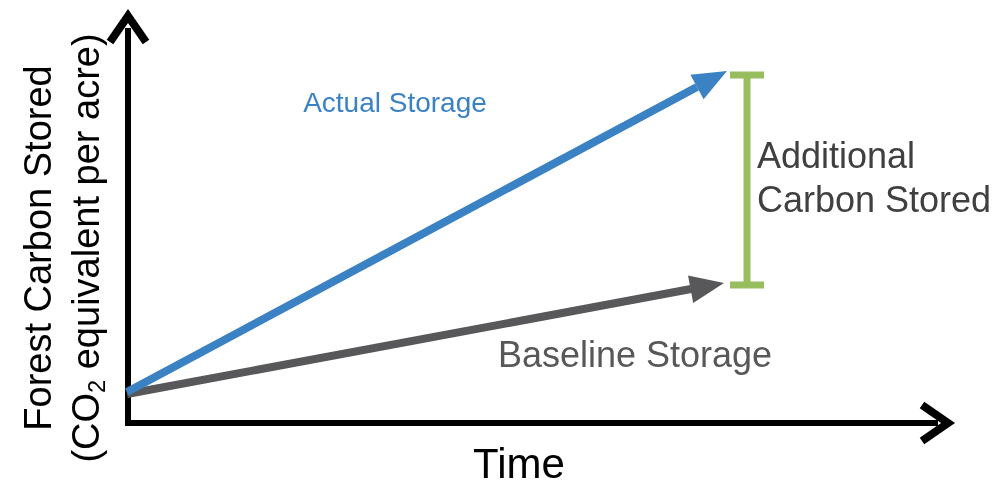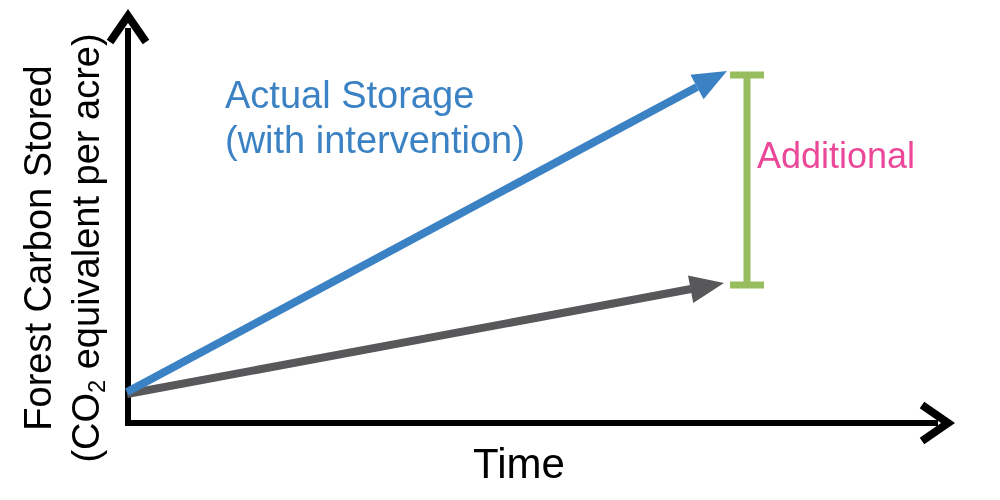--- a/index.html
+++ b/index.html
@@ -31,23 +31,24 @@
   .xlabel {
     left: 419px;
     top: 440px;
     width: 200px;
     text-align: center;
     font-size: 42px;
     color: #000000;
   }
   .actual-label {
     left: 225px;
-    top: 73px;
+    top: 80px;
     width: 340px;
-    font-size: 38px;
+    text-align: center;
+    font-size: 28px;
     line-height: 45px;
   }
   .baseline-label {
     left: 465px;
     top: 332px;
     width: 340px;
     text-align: center;
     font-size: 36px;
     line-height: 45px;
   }
@@ -87,23 +88,24 @@
 
   <div class="label ylabel">
     <div>Forest Carbon Stored</div>
     <div><span>(CO</span><span class="subscript">2</span><span> equivalent per acre)</span></div>
   </div>
 
   <div class="label xlabel">Time</div>
 
   <div class="label actual-label" style="color: rgb(59, 130, 196);">
     <div>Actual Storage</div>
-    <div>(with intervention)</div>
   </div>
 
   <div class="label baseline-label" style="color: rgb(88, 88, 90);">
+    <div>Baseline Storage</div>
   </div>
 
-  <div class="label additional-label" style="color: #ec4899;">
+  <div class="label additional-label" style="color: #404040;">
     <div>Additional</div>
+    <div>Carbon Stored</div>
   </div>
 
 </div>
 
 </body></html>

